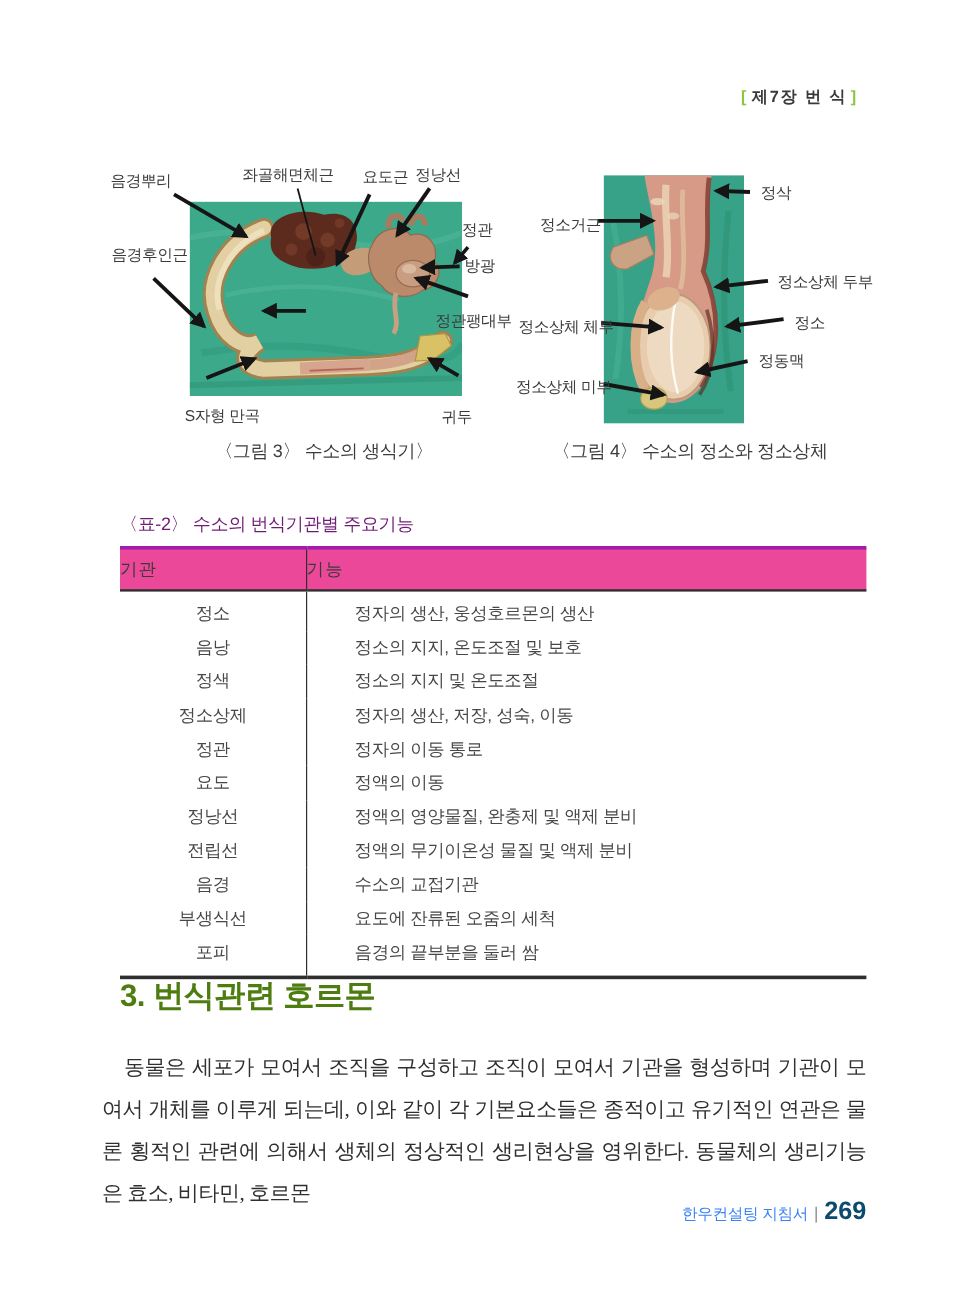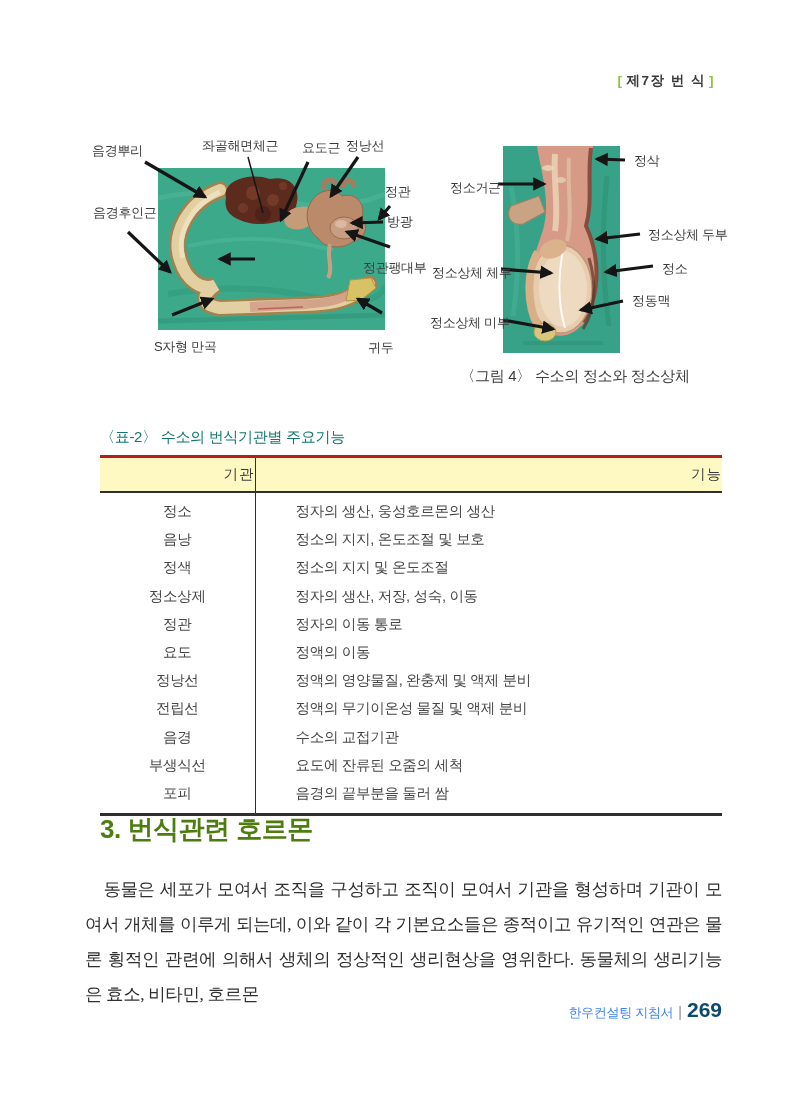--- a/index.html
+++ b/index.html
@@ -24,30 +24,30 @@
   .lbl{
     position:absolute; font-size:13px; color:#3b3b3b; white-space:nowrap; letter-spacing:-0.3px;
   }
   .caption{
     position:absolute; top:367px; font-size:15px; color:#3c3c3c; text-align:center; letter-spacing:-0.3px;
   }
   .cap1{left:100px; width:340px;}
   .cap2{left:430px; width:290px;}
   
   .table-title{
-    position:absolute; left:100px; top:428px; font-size:15px; color:#0f766e; letter-spacing:-0.3px;
+    position:absolute; left:100px; top:428px; font-size:15px; color:#701a75; letter-spacing:-0.3px;
   }
   table.tbl{
     position:absolute; left:100px; top:455px; width:622px;
     border-collapse:collapse; table-layout:fixed;
   }
   table.tbl th{
-    background:#fef9c3; font-weight:normal; font-size:14.5px; color:#3a3a3a;
-    border-top:3px solid #b91c1c; border-bottom:2px solid #2f2f2f;
-    padding:7px 0; text-align:right; letter-spacing:1px;
+    background:#ec4899; font-weight:normal; font-size:14.5px; color:#3a3a3a;
+    border-top:3px solid #a21caf; border-bottom:2px solid #2f2f2f;
+    padding:7px 0; text-align:left; letter-spacing:1px;
   }
   table.tbl col.c-organ{width:155px;}
   table.tbl td{
     font-size:14.5px; color:#474747; padding:4.6px 0; letter-spacing:-0.3px;
   }
   table.tbl td.organ{text-align:center;}
   table.tbl td.func{padding-left:40px; text-align:left;}
   table.tbl th+th, table.tbl td+td{border-left:1.5px solid #2f2f2f;}
   table.tbl tbody tr:first-child td{padding-top:9px;}
   table.tbl tbody tr:last-child td{border-bottom:3px solid #2f2f2f; padding-bottom:10px;}
@@ -185,20 +185,21 @@
 
     <div class="lbl" style="left:209px; top:19px;">정삭</div>
     <div class="lbl" style="left:25px;  top:46px;">정소거근</div>
     <div class="lbl" style="left:223px; top:93px;">정소상체 두부</div>
     <div class="lbl" style="left:237px; top:127px;">정소</div>
     <div class="lbl" style="left:7px;   top:131px;">정소상체 체부</div>
     <div class="lbl" style="left:207px; top:159px;">정동맥</div>
     <div class="lbl" style="left:5px;   top:181px;">정소상체 미부</div>
   </div>
 
+  <div class="caption cap1">〈그림 3〉 수소의 생식기〉</div>
   <div class="caption cap2">〈그림 4〉 수소의 정소와 정소상체</div>
 
   <div class="table-title">〈표-2〉 수소의 번식기관별 주요기능</div>
   <table class="tbl">
     <colgroup>
         <col class="c-organ">
         <col>
       </colgroup>
     <thead>
       <tr>

